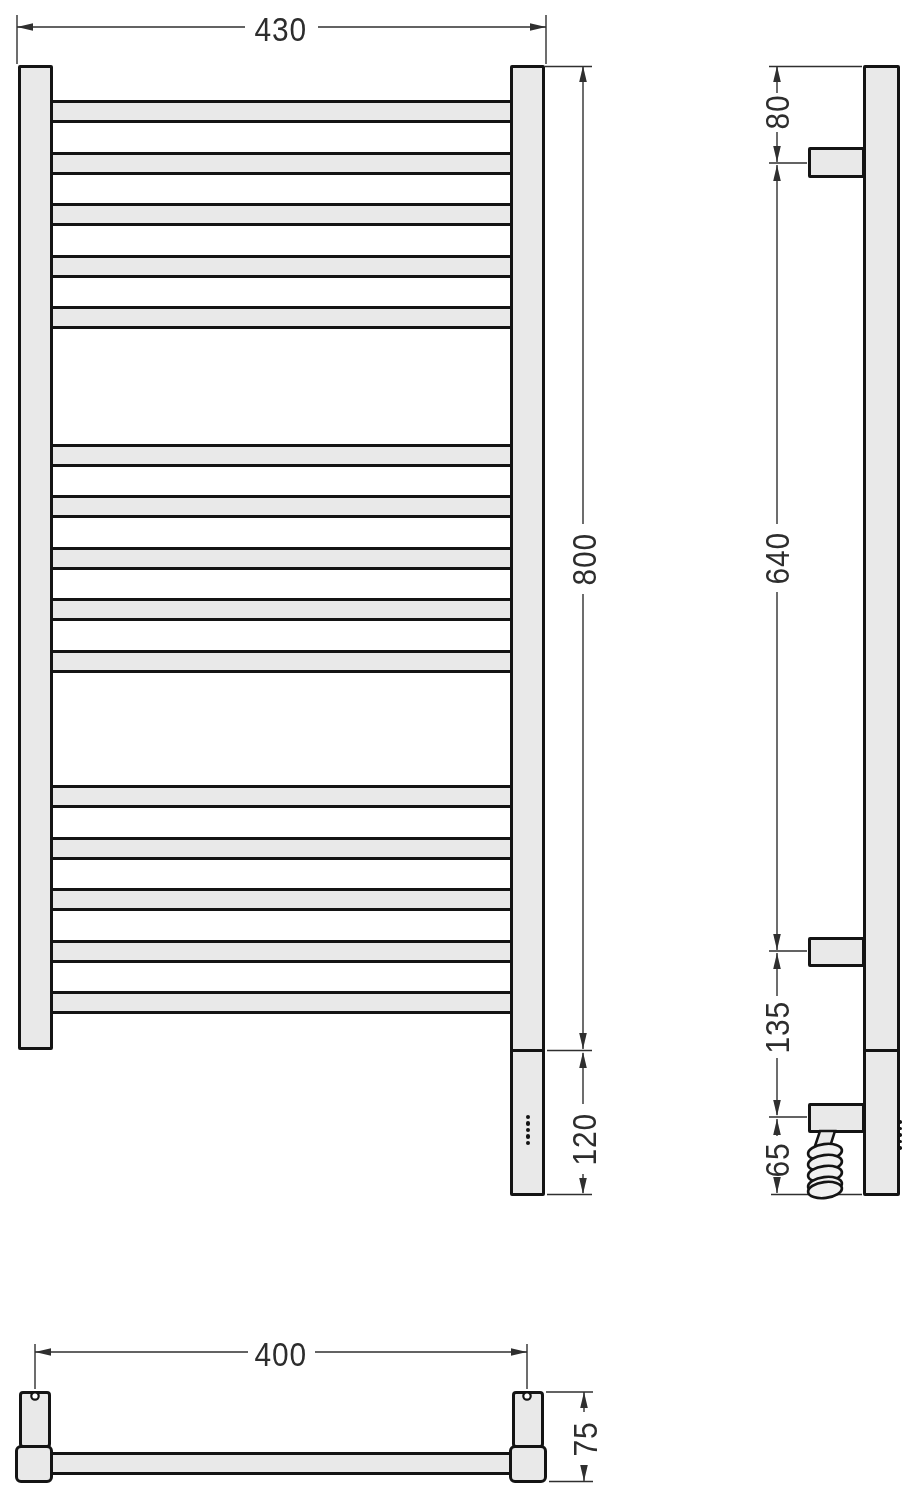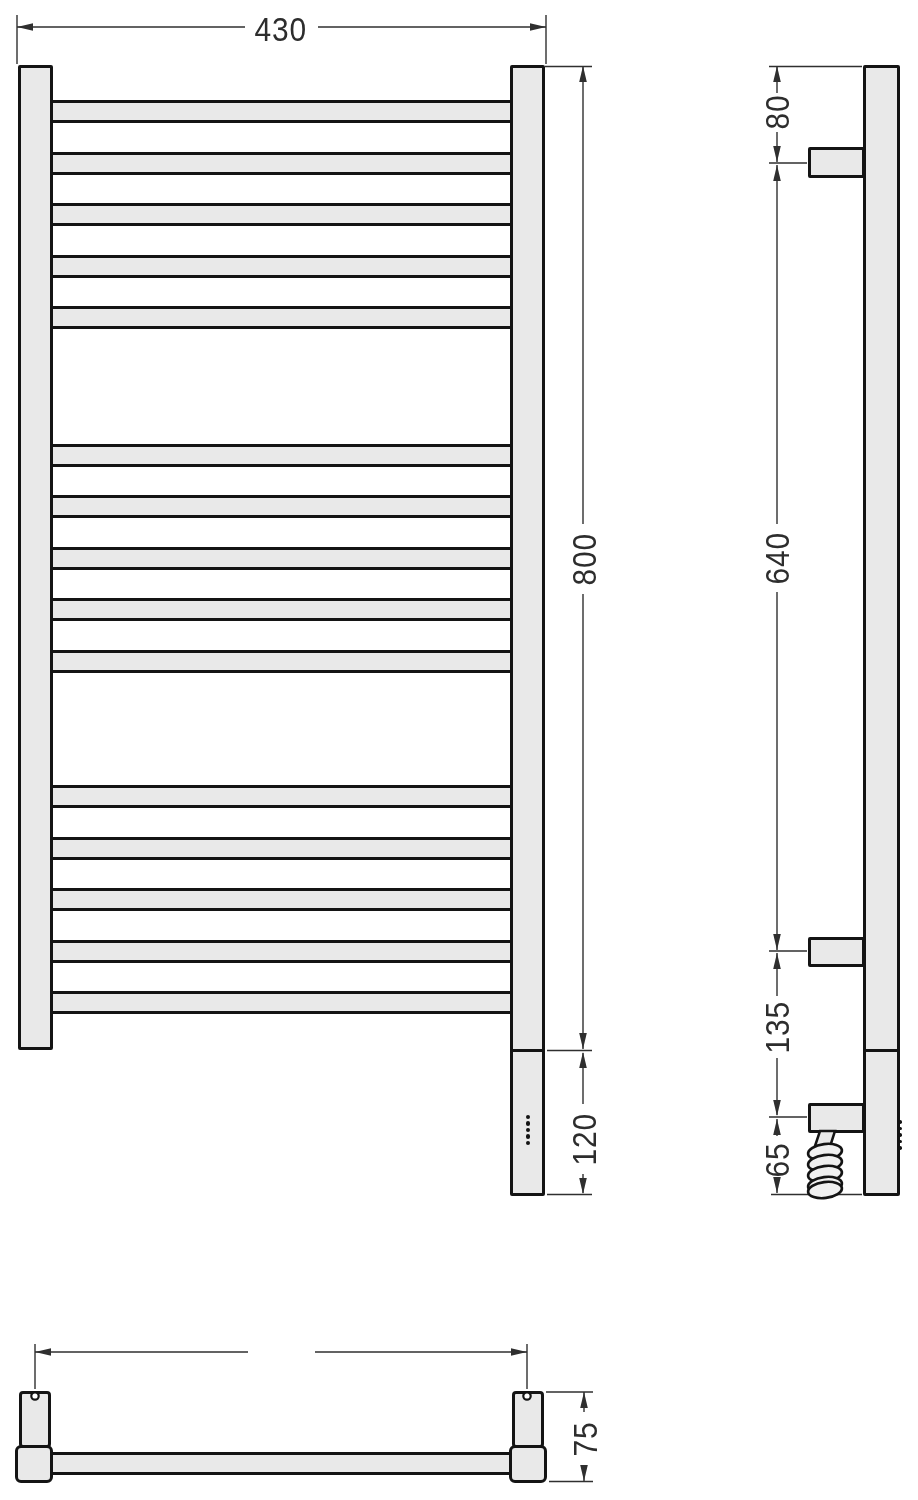--- a/index.html
+++ b/index.html
@@ -206,17 +206,20 @@
     </div>
   <div class="dim-label v" style="left:777px;top:558px">
       <span>640</span>
     </div>
   <div class="dim-label v" style="left:777px;top:1027px">
       <span>135</span>
     </div>
   <div class="dim-label v" style="left:777px;top:1160px">
       <span>65</span>
     </div>
+  <div class="dim-label h" style="left:281px;top:1354px">
+      <span>400</span>
+    </div>
   <div class="dim-label v" style="left:585px;top:1439px">
       <span>75</span>
     </div>
 
 </div>
 
 </body></html>

